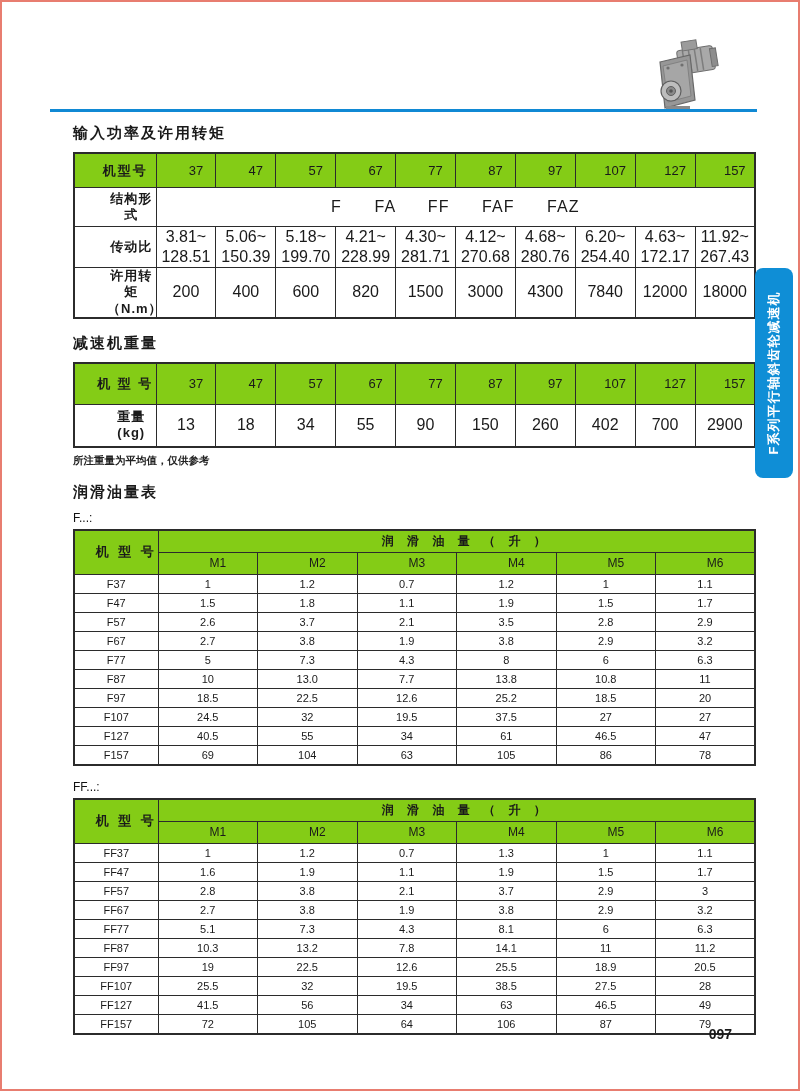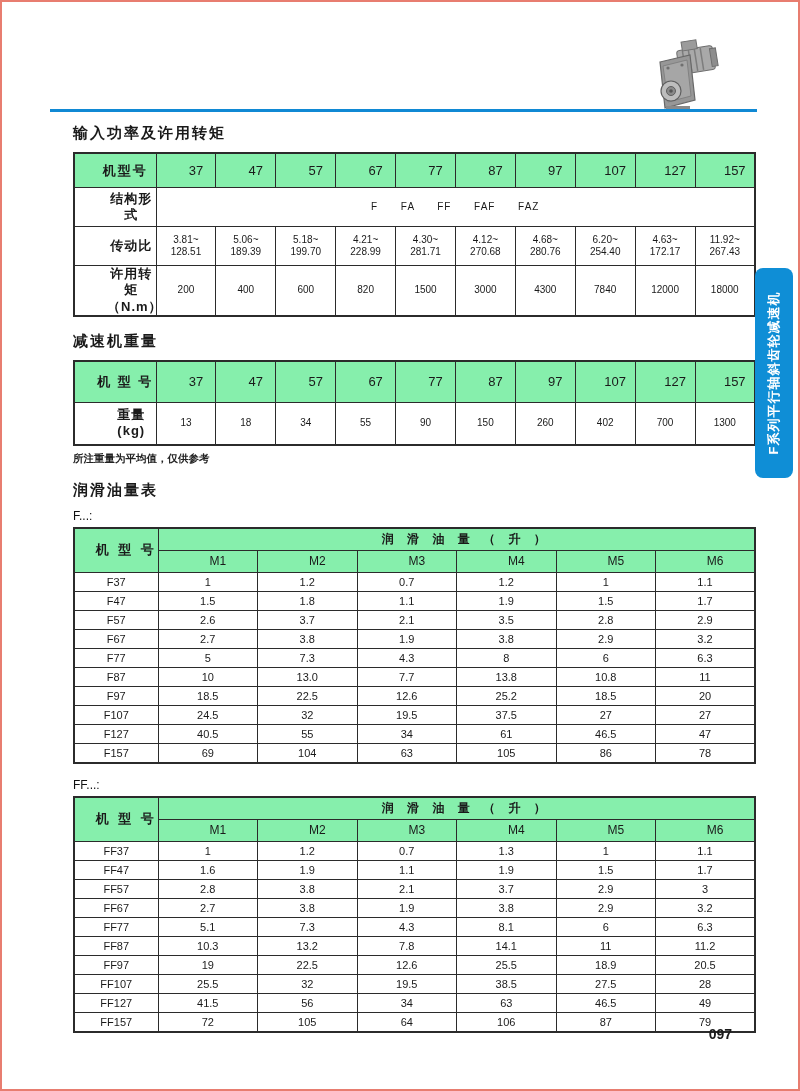--- a/index.html
+++ b/index.html
@@ -8,26 +8,26 @@
     font-family:"Liberation Sans",sans-serif;color:#1a1a1a;overflow:hidden;
   }
   .page-frame{position:absolute;left:0;top:0;right:0;bottom:0;border:2px solid #e87d70;pointer-events:none;z-index:10;}
   .header-rule{position:absolute;left:50px;top:109px;width:707px;height:3px;background:#1089d4;}
   .gear-photo{position:absolute;left:648px;top:38px;width:74px;height:74px;}
   .content{position:absolute;left:57px;top:124px;width:683px;margin-left:16px;}
   .sec-title{font-size:15px;font-weight:bold;margin:0 0 9px 0;letter-spacing:2px;}
   .sec-title.mt{margin-top:15px;}
   table{border-collapse:collapse;table-layout:fixed;width:683px;border:2px solid #2b2b2b;}
   th,td{border:1px solid #2b2b2b;text-align:center;vertical-align:middle;padding:0;}
-  thead th{background:#86efac;font-weight:normal;padding-left:20px;}
+  thead th{background:#84cc16;font-weight:normal;padding-left:20px;}
   
   .t-main col.label-col{width:82px;}
   .t-main thead th{height:33px;font-size:13px;}
   .t-main thead th:first-child{font-weight:bold;letter-spacing:2px;}
-  .t-main tbody td{height:38px;font-size:10px;white-space:pre-line;line-height:1.25;}
+  .t-main tbody td{height:38px;font-size:16px;white-space:pre-line;line-height:1.25;}
   .t-main tbody td:first-child{font-weight:bold;font-size:13px;letter-spacing:1px;padding-left:32px;}
   #weight-table tbody td{height:41px;text-align:center;}
   #weight-table thead th{height:40px;}
   .structure-row td{height:32px;}
   .structure-cell{white-space:pre !important;font-size:13px;letter-spacing:1px;}
   .note{font-size:10.5px;margin:6px 0 0 0;color:#222;font-weight:bold;}
   .sub-label{font-size:12px;margin:14px 0 4px 0;color:#111;}
   
   .t-lub col.label-col{width:84px;}
   .t-lub thead th{height:21px;font-size:12px;}
@@ -109,21 +109,21 @@
         <td>结构形式</td>
         <td colspan="10" class="structure-cell">F      FA      FF      FAF      FAZ</td>
       </tr>
     </tbody>
     <tbody>
         <tr>
           <td>传动比</td>
           <td>3.81~
 128.51</td>
           <td>5.06~
-189.39</td>
+150.39</td>
           <td>5.18~
 199.70</td>
           <td>4.21~
 228.99</td>
           <td>4.30~
 281.71</td>
           <td>4.12~
 270.68</td>
           <td>4.68~
 280.76</td>
@@ -187,21 +187,21 @@
           <td>重量(kg)</td>
           <td>13</td>
           <td>18</td>
           <td>34</td>
           <td>55</td>
           <td>90</td>
           <td>150</td>
           <td>260</td>
           <td>402</td>
           <td>700</td>
-          <td>1300</td>
+          <td>2900</td>
         </tr>
       </tbody>
   </table>
 
   <p class="note">所注重量为平均值，仅供参考</p>
 
   <h2 class="sec-title mt">润滑油量表</h2>
 
   <p class="sub-label" style="margin-top:0;">F...:</p>
 

